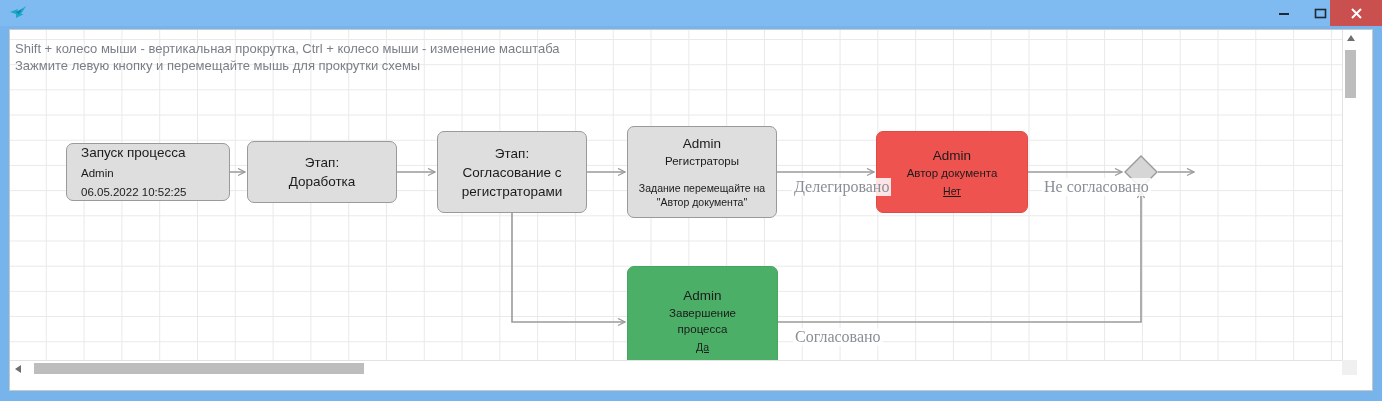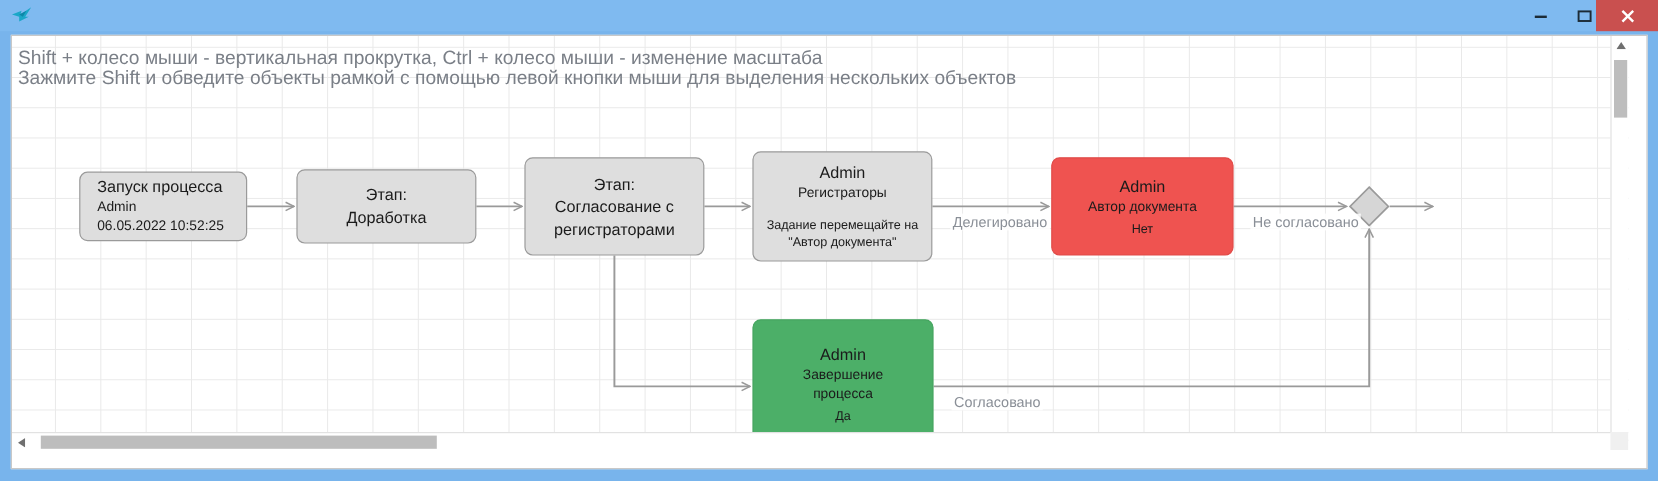--- a/index.html
+++ b/index.html
@@ -74,21 +74,21 @@
     background-position: -2px 9px;
   }
   
   #hints {
     position: absolute;
     left: 5px;
     top: 10px;
     z-index: 6;
   }
   .hint-line {
-    font-size: 16px;
+    font-size: 13px;
     line-height: 17px;
     color: #7a7f87;
     white-space: nowrap;
   }
   
   .node {
     position: absolute;
     box-sizing: border-box;
     border-radius: 7px;
     display: flex;
@@ -112,25 +112,25 @@
     border: 1px solid #46a560;
   }
   .node.terminal {
     background: #ef5350;
     border: 3px solid #000000;
     border-radius: 8px;
   }
   .n-title { font-size: 13.5px; line-height: 18px; }
   .n-sub   { font-size: 11.5px; line-height: 16px; }
   .n-note  { font-size: 10.5px; line-height: 14px; margin-top: 12px; }
-  .n-state { font-size: 10.5px; line-height: 14px; margin-top: 3px; }
+  .n-state { font-size: 10.5px; line-height: 14px; margin-top: 3px; text-decoration: underline; }
   .n-line  { font-size: 13.5px; line-height: 19px; }
   
-  #node-start      { left: 56px;   top: 113px; width: 140px; height: 58px;
-                     align-items: flex-start; text-align: left; padding-left: 14px; }
+  #node-start      { left: 56px;   top: 113px; width: 164px; height: 58px;
+                     align-items: flex-start; text-align: left; padding-left: 14px; justify-content: space-between; }
   #node-stage1     { left: 237px;  top: 111px; width: 150px; height: 62px; }
   #node-stage2     { left: 427px;  top: 101px; width: 150px; height: 82px; }
   #node-registrars { left: 617px;  top: 96px;  width: 150px; height: 92px; }
   #node-author     { left: 866px;  top: 101px; width: 152px; height: 82px; }
   #node-regdoc     { left: 617px;  top: 236px; width: 151px; height: 108px; }
   #node-end        { left: 1186px; top: 113px; width: 150px; height: 58px; }
   #node-start .n-title { font-size: 13.5px; line-height: 18px; }
   
   #gateway {
     position: absolute;
@@ -141,26 +141,27 @@
   
   #connectors {
     position: absolute;
     left: 0; top: 0;
     width: 1347px; height: 345px;
     z-index: 2;
     pointer-events: none;
   }
   .edge-label {
     position: absolute;
-    font-size: 12px;
+    font-size: 16px;
     color: #8a8f97;
     white-space: nowrap;
     z-index: 5;
     background: rgba(255,255,255,0.85);
     padding: 0 2px;
+    font-family: Liberation Serif, serif;
   }
   #label-delegated  { left: 782px;  top: 148px; }
   #label-rejected   { left: 1032px; top: 148px; }
   #label-approved   { left: 783px;  top: 298px; }
   
   #vscroll {
     position: absolute;
     right: 0; top: 0;
     width: 15px; height: 345px;
     background: #ffffff;
@@ -238,21 +239,21 @@
       </svg>
     </div>
   </div>
 
   <div id="client-area">
 
     <div id="canvas">
 
       <div id="hints">
         <div class="hint-line">Shift + колесо мыши - вертикальная прокрутка, Ctrl + колесо мыши - изменение масштаба</div>
-        <div class="hint-line">Зажмите Shift и обведите объекты рамкой с помощью левой кнопки мыши для выделения нескольких объектов</div>
+        <div class="hint-line">Зажмите левую кнопку и перемещайте мышь для прокрутки схемы</div>
       </div>
 
       <svg id="connectors">
         <defs>
           <marker id="arw" markerWidth="9" markerHeight="9" refX="8" refY="4.5" orient="auto" markerUnits="userSpaceOnUse">
             <path d="M1,1 L8,4.5 L1,8" fill="none" stroke="#9a9a9a" stroke-width="1.3"></path>
           </marker>
         </defs>
         <g stroke="#9a9a9a" stroke-width="1.6" fill="none" marker-end="url(#arw)">
 

